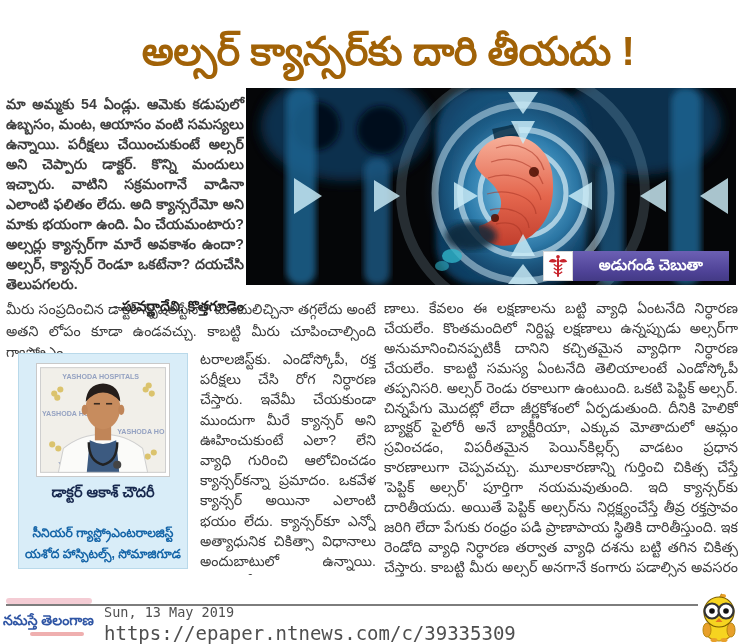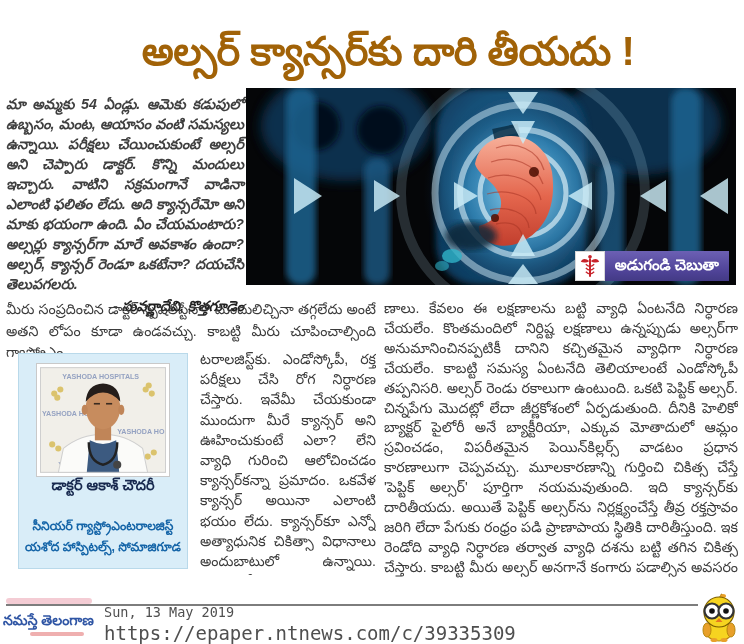--- a/index.html
+++ b/index.html
@@ -8,42 +8,42 @@
     font-family:"Liberation Sans",sans-serif;color:#222;
   }
   
   .headline{
     position:absolute;top:0;left:0;width:744px;height:80px;margin:16px;
     display:flex;align-items:center;justify-content:center;
     font-size:40px;font-weight:700;color:#a16207;letter-spacing:-0.5px;white-space:nowrap;
   }
   
   .question{position:absolute;left:6px;top:94px;width:238px;}
-  .question p{margin:0;font-size:14.2px;line-height:20px;font-weight:600;color:#3f3f3f;text-align:justify;font-style:italic;}
+  .question p{margin:0;font-size:14.2px;line-height:20px;font-weight:600;color:#3f3f3f;text-align:justify;}
   .question .sig{margin-top:3px;text-align:right;font-weight:700;color:#1e1e1e;font-size:14.2px;line-height:18px;}
   
   .hero{position:absolute;left:246px;top:88px;width:490px;height:197px;background:#050608;}
   .hero svg{display:block;}
   .badge{position:absolute;right:7px;bottom:4px;display:flex;align-items:stretch;height:30px;}
   .badge-iconbox{width:30px;background:#ffffff;display:flex;align-items:center;justify-content:center;border:1px solid #d8d8d8;box-sizing:border-box;}
   .badge-label{background:linear-gradient(180deg,#6c60b4 0%,#4e4296 70%,#433a85 100%);
-    color:#fff;font-weight:700;font-size:15px;display:flex;align-items:center;padding:0 10px;white-space:nowrap;}
+    color:#fff;font-weight:700;font-size:15px;display:flex;align-items:center;padding:0 26px;white-space:nowrap;}
   
   .body-intro{position:absolute;left:6px;top:299px;width:370px;margin:0;
     font-size:14.2px;line-height:21.5px;color:#3b3b3b;text-align:justify;}
   .body-wrap{position:absolute;left:200px;top:349px;width:176px;height:226px;margin:0;overflow:hidden;
     font-size:14.2px;line-height:20.2px;color:#3b3b3b;text-align:justify;}
   .body-col2{position:absolute;left:384px;top:299px;width:354px;height:280px;margin:0;overflow:hidden;
     font-size:14.2px;line-height:19.9px;color:#3b3b3b;text-align:justify;}
   
   .doctor-card{position:absolute;left:18px;top:353px;width:170px;height:216px;box-sizing:border-box;
     background:#d9edf8;border:1px solid #b9d9ea;text-align:center;}
   .doctor-photo{width:134px;height:114px;margin:9px auto 0;background:#ffffff;padding:3px;box-sizing:border-box;
     border:1px solid #c9c9c9;}
-  .doc-name{font-size:14.5px;font-weight:700;color:#17284e;}
+  .doc-name{margin-top:7px;font-size:14.5px;font-weight:700;color:#17284e;}
   .doc-title{margin-top:22px;font-size:12.3px;font-weight:600;color:#1565a8;}
   .doc-hospital{margin-top:4px;font-size:12.3px;font-weight:600;color:#1565a8;}
   
   .footer-line{position:absolute;left:6px;top:604px;width:692px;height:2px;background:#7d7d7d;}
   .footer-logo{position:absolute;left:3px;top:612px;width:100px;font-size:14px;font-weight:700;
     color:#2f55a4;white-space:nowrap;line-height:16px;}
   .logo-smudge-top{position:absolute;left:6px;top:598px;width:86px;height:6px;background:#e78fa0;opacity:.45;border-radius:3px;}
   .logo-smudge-bottom{position:absolute;left:30px;top:632px;width:54px;height:4px;background:#e06060;opacity:.5;border-radius:2px;}
   .footer-date{position:absolute;left:104px;top:604px;font-family:"DejaVu Sans Mono",monospace;
     font-size:13.5px;color:#4f4f4f;white-space:nowrap;}

